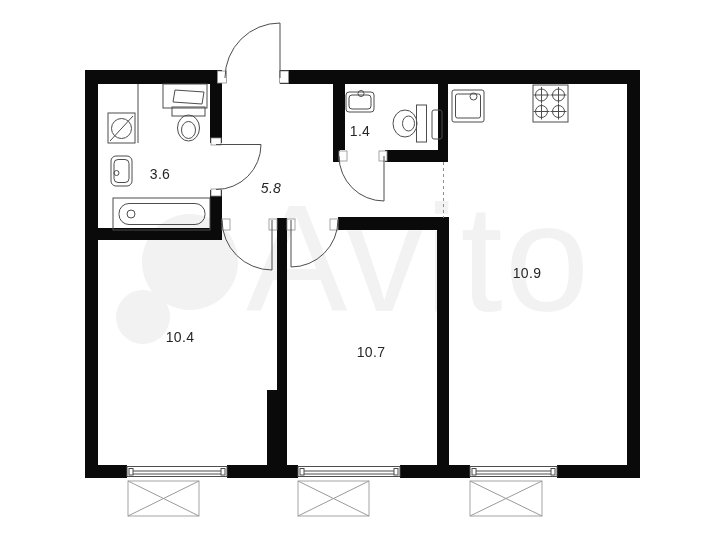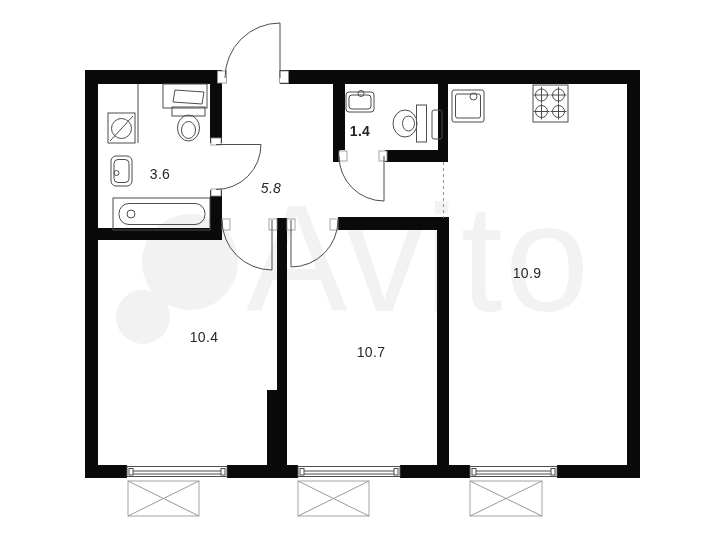--- a/index.html
+++ b/index.html
@@ -186,18 +186,18 @@
         <path class="ln" d="M550.5,95 L566.5,95 M558.5,87 L558.5,103"></path>
         <circle class="ln" cx="541.5" cy="111.5" r="6"></circle>
         <path class="ln" d="M533.5,111.5 L549.5,111.5 M541.5,103.5 L541.5,119.5"></path>
         <circle class="ln" cx="558.5" cy="111.5" r="6"></circle>
         <path class="ln" d="M550.5,111.5 L566.5,111.5 M558.5,103.5 L558.5,119.5"></path>
       </g>
     </g>
   </svg>
 
   <div class="area-label" style="left:160px;top:174px;">3.6</div>
-  <div class="area-label" style="left:360px;top:131px;font-weight:bold;">1.4</div>
+  <div class="area-label" style="left:360px;top:131px;">1.4</div>
   <div class="area-label" style="left:271px;top:188px;font-style:italic;">5.8</div>
-  <div class="area-label" style="left:180px;top:337px;margin-left:24px;">10.4</div>
+  <div class="area-label" style="left:180px;top:337px;">10.4</div>
   <div class="area-label" style="left:371px;top:337px;margin-top:15px;">10.7</div>
   <div class="area-label" style="left:527px;top:273px;">10.9</div>
 </div>
 
 </body></html>

